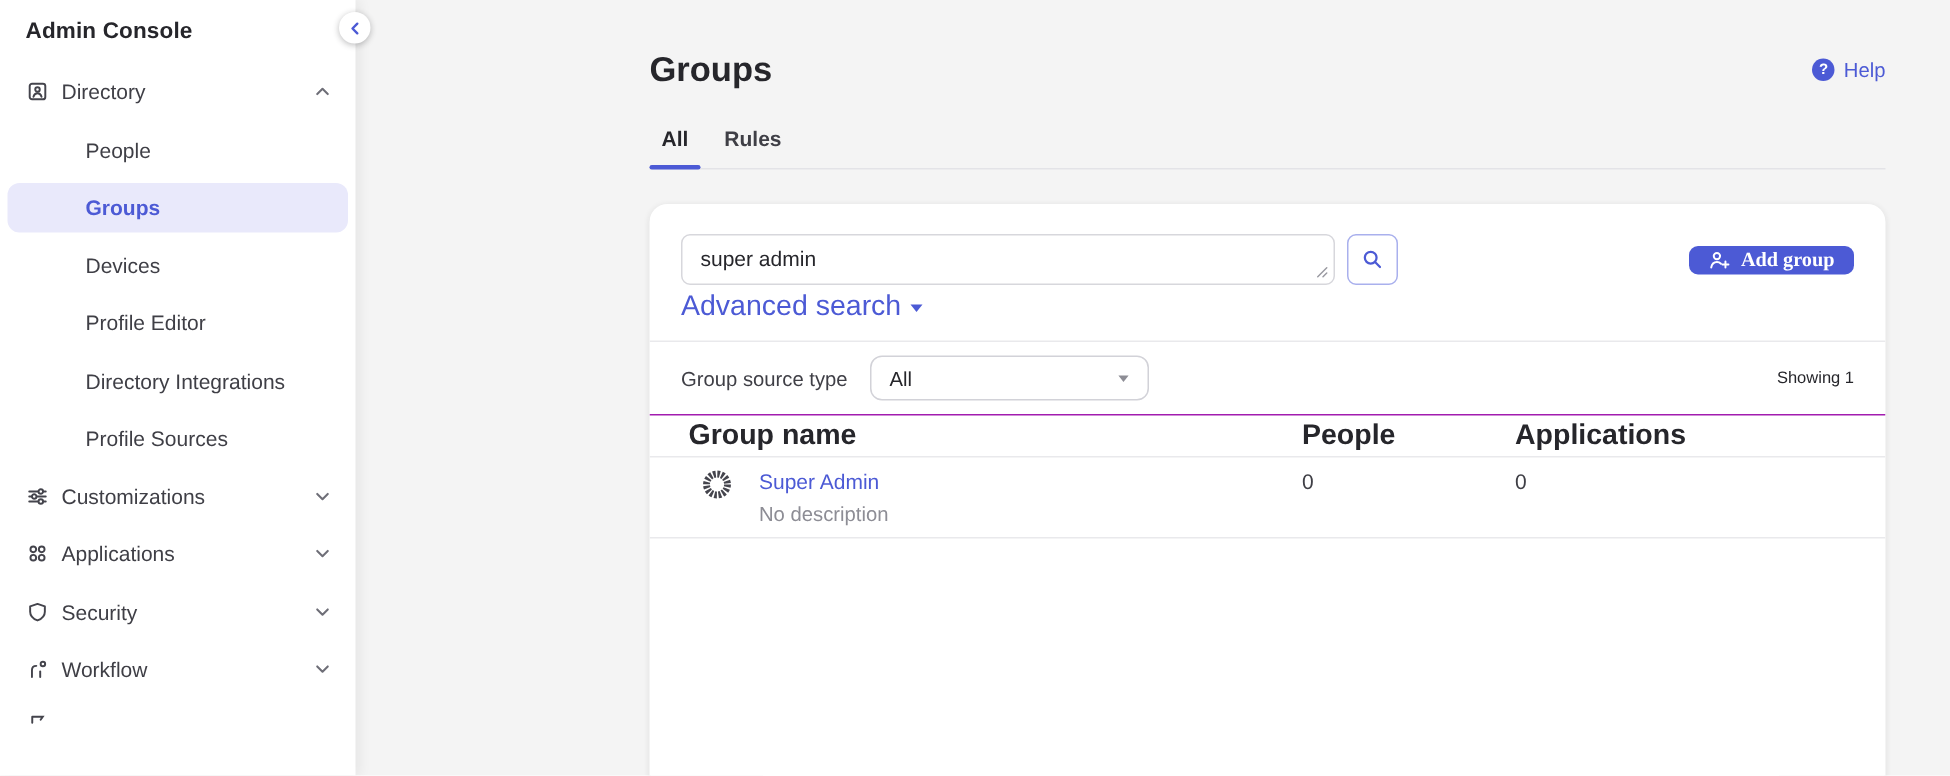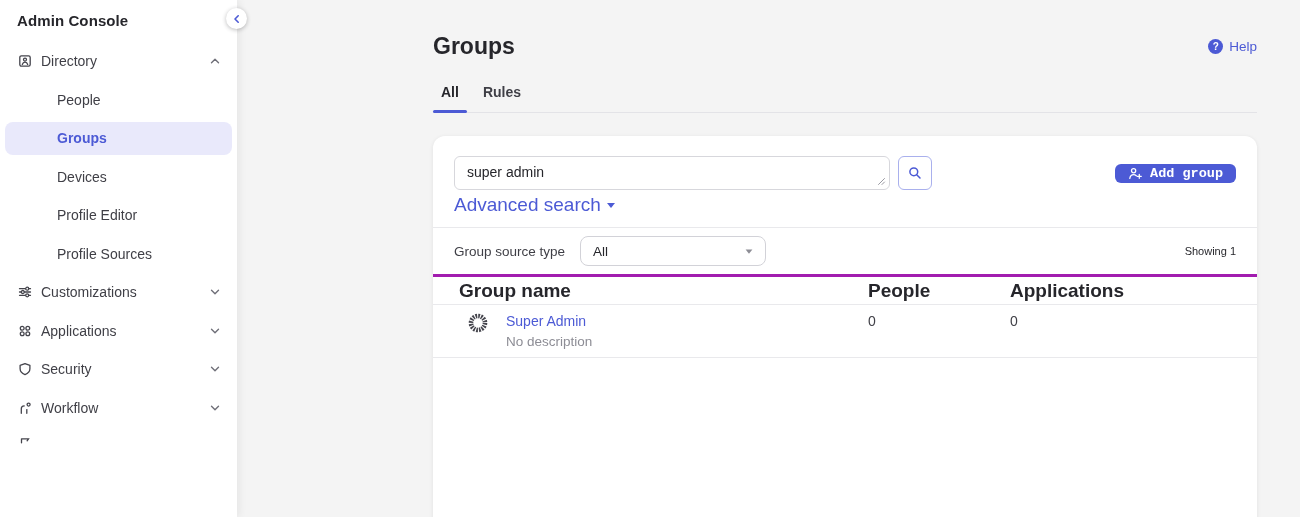--- a/index.html
+++ b/index.html
@@ -98,37 +98,37 @@
   .grip { position:absolute; right:3px; bottom:3px; color:#9a9aa2; pointer-events:none; }
   .search-btn {
     width:34px; height:34px; margin-left:8px;
     border:1px solid #a9b0ed; border-radius:6px; background:#fff;
     display:flex; align-items:center; justify-content:center;
     color:#4c5ad5; cursor:pointer;
   }
   .add-btn {
     margin-left:auto; height:19px; padding:0 13px;
     background:#4c5ad5; border:none; border-radius:6px;
-    color:#fff; font-family:Liberation Mono, monospace;
+    color:#fff; font-family:Liberation Serif, serif;
     font-size:13.5px; font-weight:700;
     display:flex; align-items:center; gap:7px; cursor:pointer;
   }
   .adv-link {
     margin:8px 0 0 21px; display:inline-flex; align-items:center; gap:6px;
     color:#4c5ad5; font-size:19px; line-height:14px; cursor:pointer;
   }
   .caret-down {
     width:0; height:0; border-left:4px solid transparent;
     border-right:4px solid transparent; border-top:5px solid currentColor;
   }
   .divider { height:1px; background:#e9e9ec; margin-top:12px; }
 
   .filter-row {
     display:flex; align-items:center; padding:0 21px; height:49px;
-    border-bottom:3px solid #a21caf;
+    border-bottom:1px solid #a21caf;
     font-size:13.5px; color:#3f3f46;
   }
   .select {
     margin-left:15px; width:186px; height:30px;
     border:1px solid #d2d2d8; border-radius:8px; background:#fff;
     display:flex; align-items:center; justify-content:space-between;
     padding:0 12px; font-size:13.5px; color:#26262b; cursor:pointer;
   }
   .select .caret-down { color:#8d8d95; transform:scale(.85); }
   .showing { margin-left:auto; color:#26262b; font-size:11px; }
@@ -251,20 +251,23 @@
       <span>People</span>
     </div>
     <div class="nav-item nav-sub selected">
       <span>Groups</span>
     </div>
     <div class="nav-item nav-sub">
       <span>Devices</span>
     </div>
     <div class="nav-item nav-sub">
       <span>Profile Editor</span>
+    </div>
+    <div class="nav-item nav-sub">
+      <span>Directory Integrations</span>
     </div>
     <div class="nav-item nav-sub">
       <span>Profile Sources</span>
     </div>
     <div class="nav-item">
       <svg class="nav-icon" width="16" height="16">
           <use href="#i-sliders"></use>
         </svg>
       <span>Customizations</span>
       <svg class="nav-chevron" width="12" height="12">

